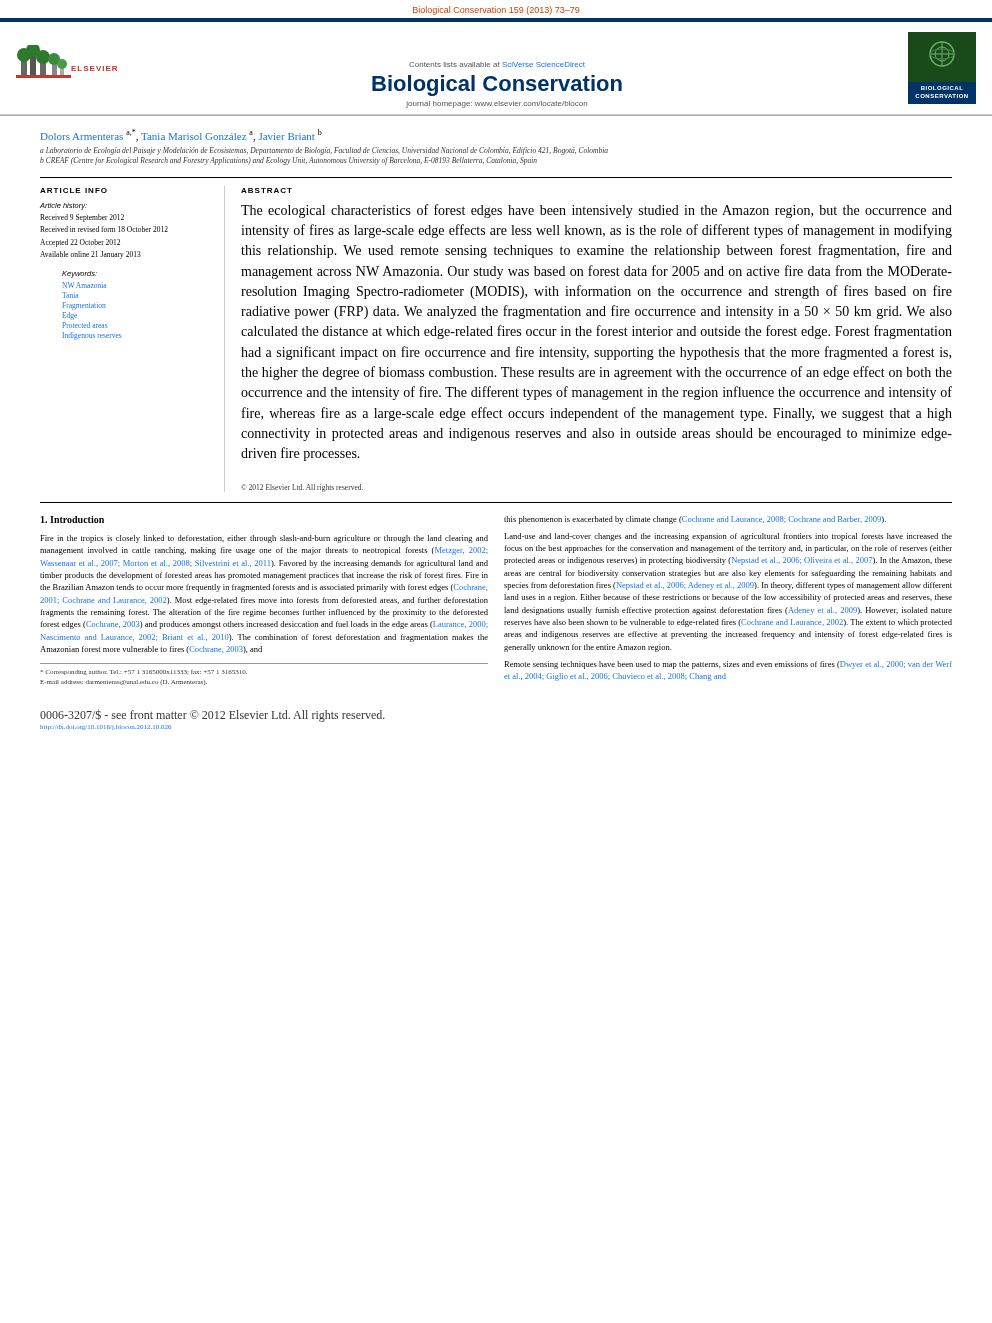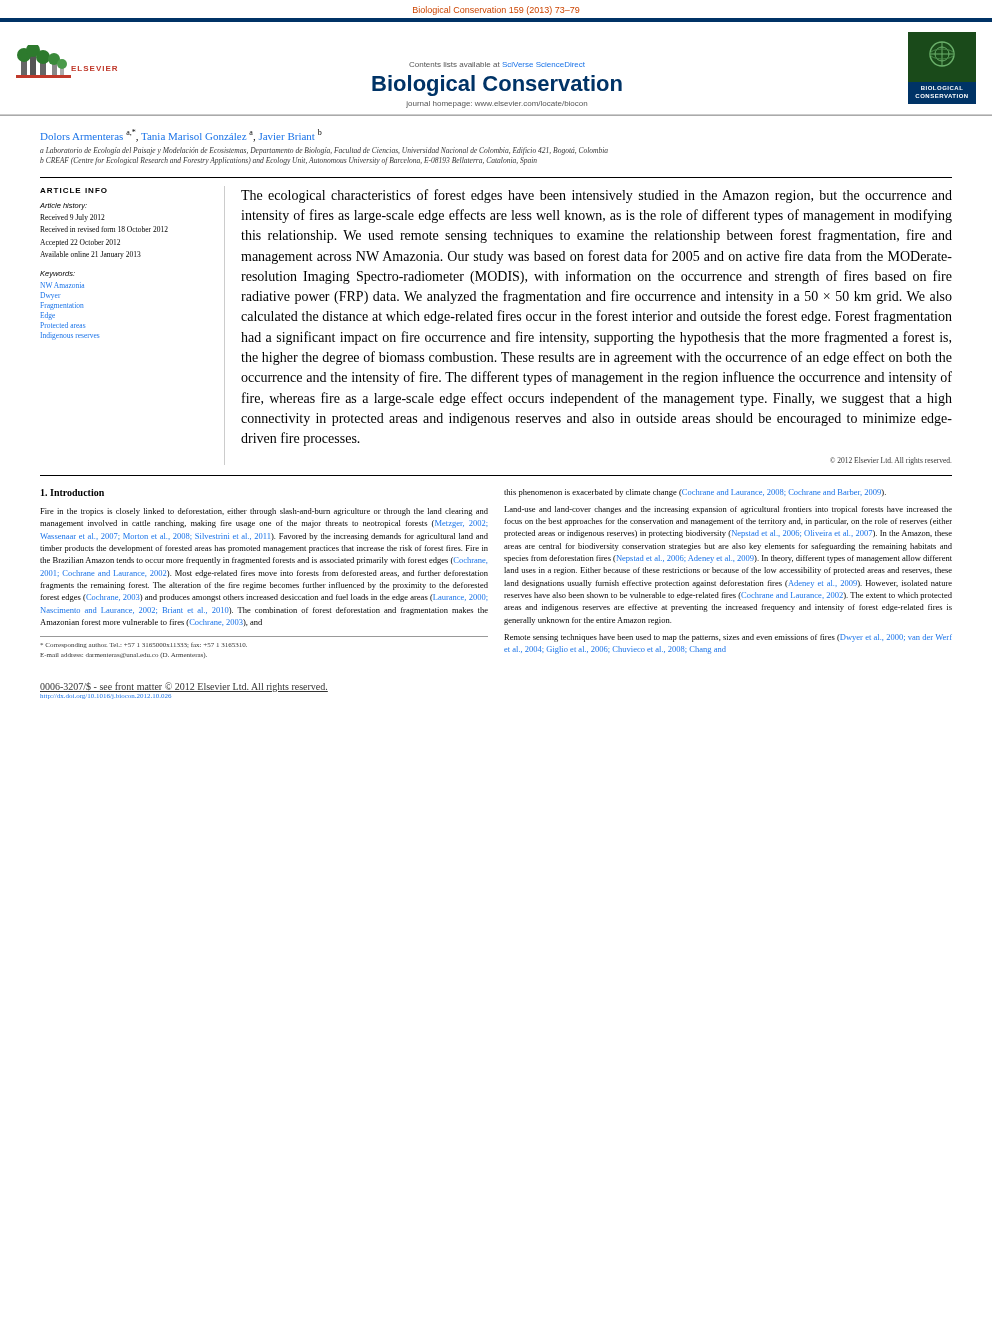--- a/index.html
+++ b/index.html
@@ -184,20 +184,21 @@
 
     .info-date {
       font-size: 7.5px;
       color: #000;
       margin-bottom: 2px;
       line-height: 1.4;
     }
 
     .keywords-section {
       margin-top: 8px;
+      margin-left: 22px;
     }
 
     .keywords-title {
       font-size: 7.5px;
       font-style: italic;
       font-family: Arial, sans-serif;
       margin-bottom: 3px;
     }
 
     .keyword-item {
@@ -223,22 +224,21 @@
     .abstract-text {
       font-size: 14px;
       line-height: 1.45;
       color: #000;
       text-align: justify;
     }
 
     .copyright-line {
       font-size: 7.5px;
       color: #333;
-      text-align: right;
-      margin-top: 6px;
+      margin-top: 18px;
     }
 
     .divider {
       border: none;
       border-top: 1px solid #000;
       margin: 10px 0;
     }
 
     .body-two-col {
       display: flex;
@@ -287,23 +287,22 @@
 
     .bottom-bar {
       display: flex;
       justify-content: space-between;
       align-items: flex-end;
       padding: 4px 40px;
       margin-top: 4px;
     }
 
     .issn-text {
-      font-size: 10px;
+      font-size: 12px;
       color: #333;
-      text-decoration: underline;
     }
 
     .doi-text {
       font-size: 7px;
       color: #1a73e8;
     }
 
     .header-rule-top {
       border: none;
       border-top: 2px solid #003366;
@@ -382,37 +381,38 @@
   <div class="affiliations">
     <div>a Laboratorio de Ecología del Paisaje y Modelación de Ecosistemas, Departamento de Biología, Facultad de Ciencias, Universidad Nacional de Colombia, Edificio 421, Bogotá, Colombia</div>
     <div>b CREAF (Centre for Ecological Research and Forestry Applications) and Ecology Unit, Autonomous University of Barcelona, E-08193 Bellaterra, Catalonia, Spain</div>
   </div>
 
   <div class="two-col">
 
     <div class="article-info">
       <div class="article-info-title">ARTICLE INFO</div>
       <div class="info-section-label">Article history:</div>
-      <div class="info-date">Received 9 July 2012</div>
+      <div class="info-date">Received 9 September 2012</div>
       <div class="info-date">Received in revised form 18 October 2012</div>
       <div class="info-date">Accepted 22 October 2012</div>
       <div class="info-date">Available online 21 January 2013</div>
 
       <div class="keywords-section">
         <div class="keywords-title">Keywords:</div>
         <div class="keyword-item">NW Amazonia</div>
-        <div class="keyword-item">Dwyer</div>
+        <div class="keyword-item">Tania</div>
         <div class="keyword-item">Fragmentation</div>
         <div class="keyword-item">Edge</div>
         <div class="keyword-item">Protected areas</div>
         <div class="keyword-item">Indigenous reserves</div>
       </div>
     </div>
 
     <div class="abstract-section">
+      <div class="abstract-title">ABSTRACT</div>
       <div class="abstract-text">The ecological characteristics of forest edges have been intensively studied in the Amazon region, but the occurrence and intensity of fires as large-scale edge effects are less well known, as is the role of different types of management in modifying this relationship. We used remote sensing techniques to examine the relationship between forest fragmentation, fire and management across NW Amazonia. Our study was based on forest data for 2005 and on active fire data from the MODerate-resolution Imaging Spectro-radiometer (MODIS), with information on the occurrence and strength of fires based on fire radiative power (FRP) data. We analyzed the fragmentation and fire occurrence and intensity in a 50 × 50 km grid. We also calculated the distance at which edge-related fires occur in the forest interior and outside the forest edge. Forest fragmentation had a significant impact on fire occurrence and fire intensity, supporting the hypothesis that the more fragmented a forest is, the higher the degree of biomass combustion. These results are in agreement with the occurrence of an edge effect on both the occurrence and the intensity of fire. The different types of management in the region influence the occurrence and intensity of fire, whereas fire as a large-scale edge effect occurs independent of the management type. Finally, we suggest that a high connectivity in protected areas and indigenous reserves and also in outside areas should be encouraged to minimize edge-driven fire processes.</div>
       <div class="copyright-line">© 2012 Elsevier Ltd. All rights reserved.</div>
     </div>
   </div>
 
   <hr class="divider">
 
   <div class="body-two-col">
 
     <div class="body-col">

